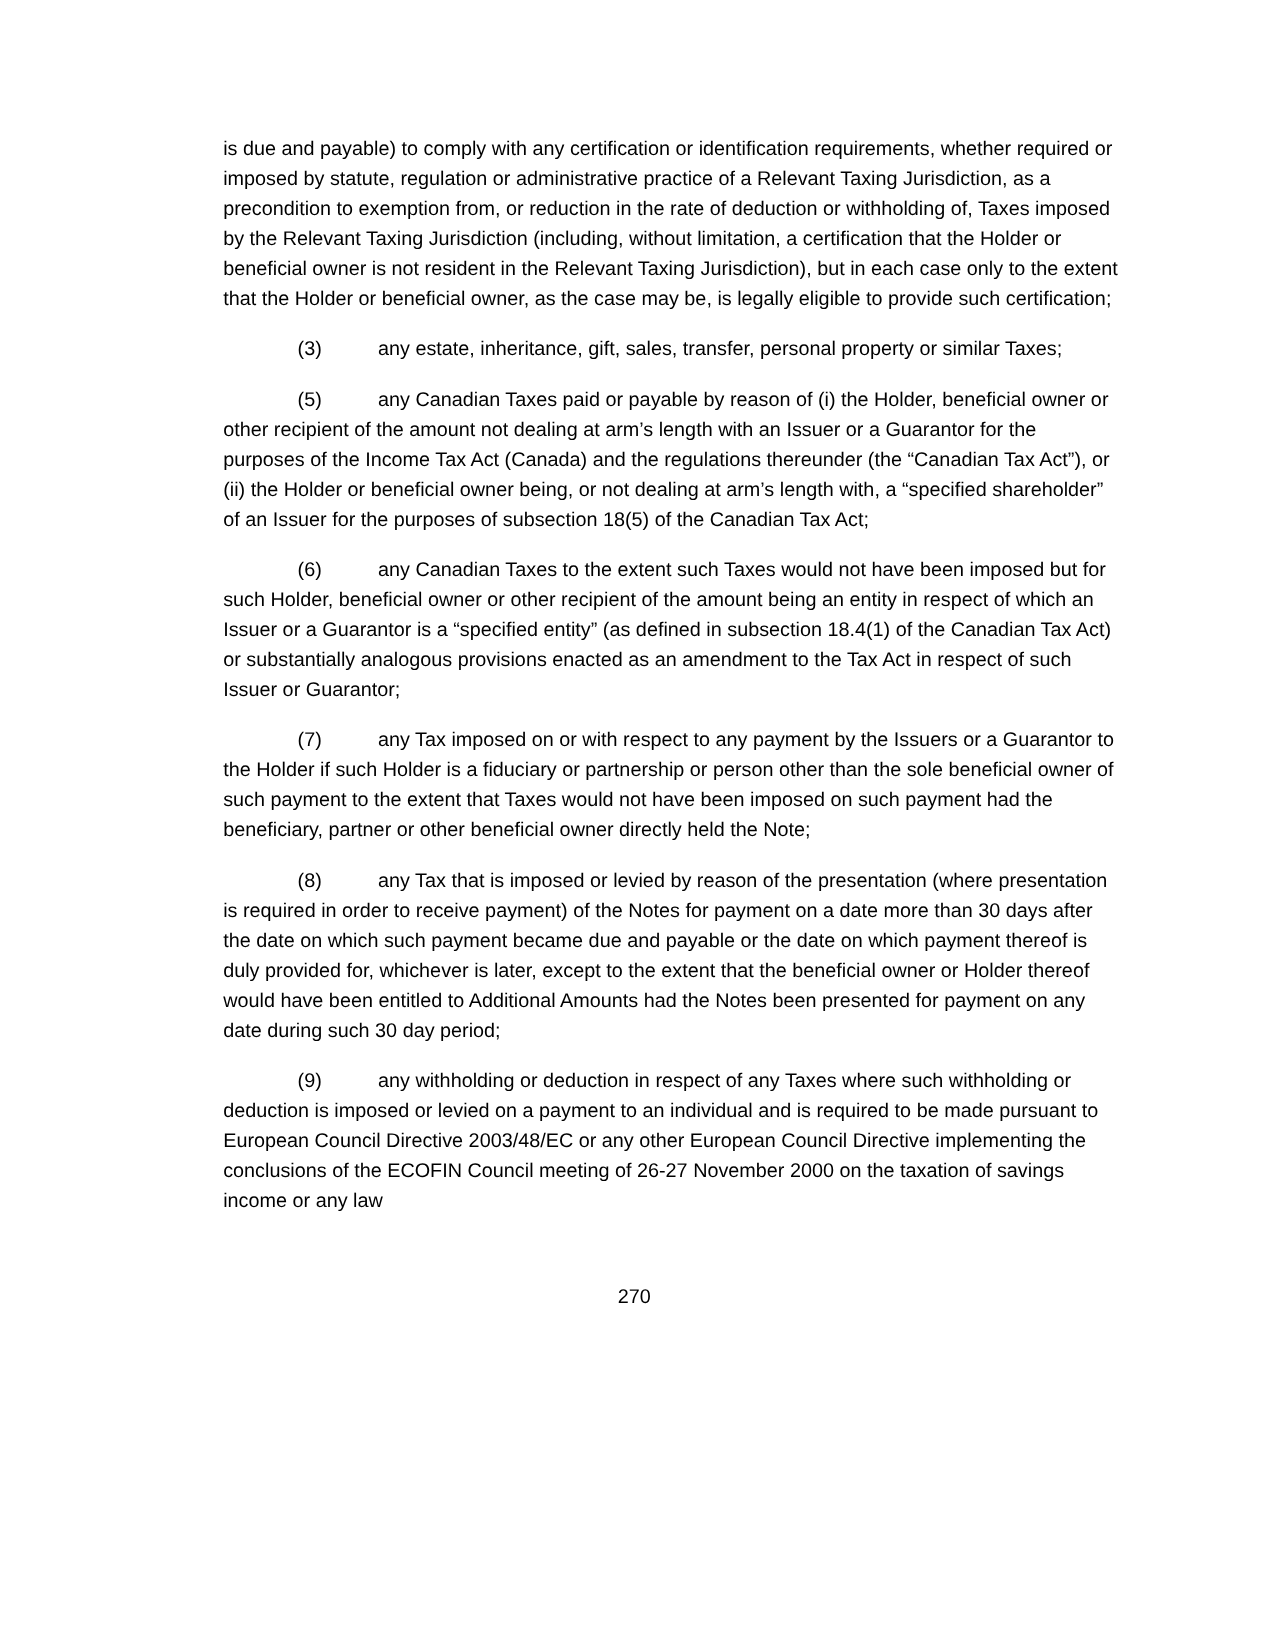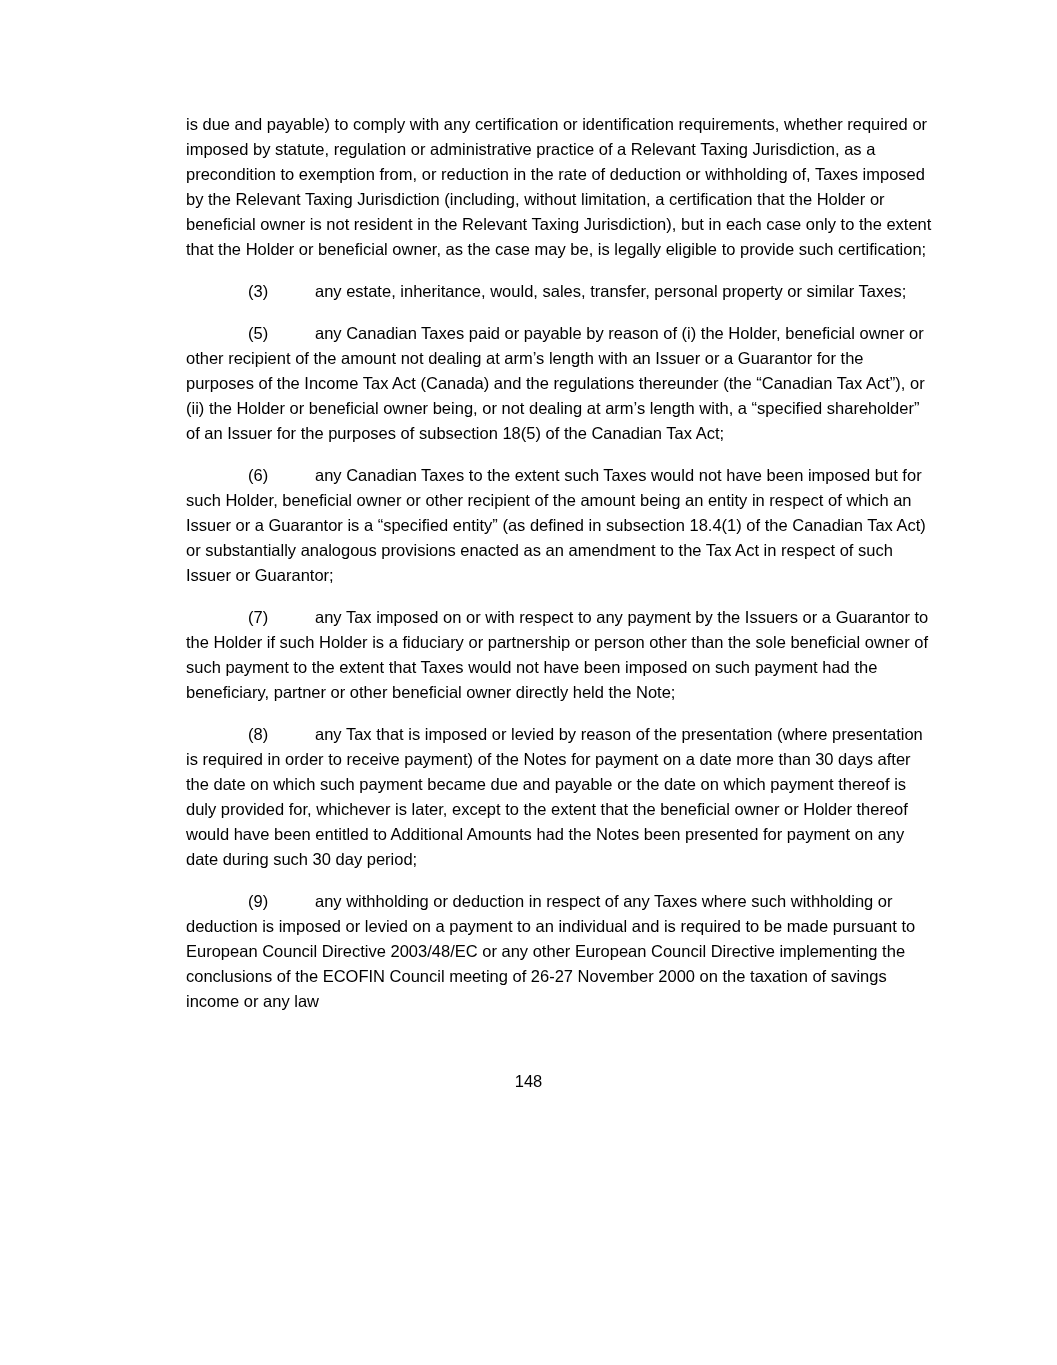--- a/index.html
+++ b/index.html
@@ -45,29 +45,29 @@
   }
 </style>
 </head>
 <body>
 
 <div class="page">
   <div class="content">
 
     <p><span>is due and payable) to comply with any certification or identification requirements, whether required or imposed by statute, regulation or administrative practice of a Relevant Taxing Jurisdiction, as a precondition to exemption from, or reduction in the rate of deduction or withholding of, Taxes imposed by the Relevant Taxing Jurisdiction (including, without limitation, a certification that the Holder or beneficial owner is not resident in the Relevant Taxing Jurisdiction), but in each case only to the extent that the Holder or beneficial owner, as the case may be, is legally eligible to provide such certification;</span></p>
 
-    <p class="clause"><span class="num">(3)</span><span>any estate, inheritance, would, sales, transfer, personal property or similar Taxes;</span></p>
+    <p class="clause"><span class="num">(3)</span><span>any estate, inheritance, gift, sales, transfer, personal property or similar Taxes;</span></p>
 
 
     <p class="clause"><span class="num">(5)</span><span>any Canadian Taxes paid or payable by reason of (i) the Holder, beneficial owner or other recipient of the amount not dealing at arm’s length with an Issuer or a Guarantor for the purposes of the Income Tax Act (Canada) and the regulations thereunder (the “Canadian Tax Act”), or (ii) the Holder or beneficial owner being, or not dealing at arm’s length with, a “specified shareholder” of an Issuer for the purposes of subsection 18(5) of the Canadian Tax Act;</span></p>
 
     <p class="clause"><span class="num">(6)</span><span>any Canadian Taxes to the extent such Taxes would not have been imposed but for such Holder, beneficial owner or other recipient of the amount being an entity in respect of which an Issuer or a Guarantor is a “specified entity” (as defined in subsection 18.4(1) of the Canadian Tax Act) or substantially analogous provisions enacted as an amendment to the Tax Act in respect of such Issuer or Guarantor;</span></p>
 
     <p class="clause"><span class="num">(7)</span><span>any Tax imposed on or with respect to any payment by the Issuers or a Guarantor to the Holder if such Holder is a fiduciary or partnership or person other than the sole beneficial owner of such payment to the extent that Taxes would not have been imposed on such payment had the beneficiary, partner or other beneficial owner directly held the Note;</span></p>
 
     <p class="clause"><span class="num">(8)</span><span>any Tax that is imposed or levied by reason of the presentation (where presentation is required in order to receive payment) of the Notes for payment on a date more than 30 days after the date on which such payment became due and payable or the date on which payment thereof is duly provided for, whichever is later, except to the extent that the beneficial owner or Holder thereof would have been entitled to Additional Amounts had the Notes been presented for payment on any date during such 30 day period;</span></p>
 
     <p class="clause"><span class="num">(9)</span><span>any withholding or deduction in respect of any Taxes where such withholding or deduction is imposed or levied on a payment to an individual and is required to be made pursuant to European Council Directive 2003/48/EC or any other European Council Directive implementing the conclusions of the ECOFIN Council meeting of 26-27 November 2000 on the taxation of savings income or any law</span></p>
 
   </div>
 
-  <div class="page-number">148</div>
+  <div class="page-number">270</div>
 </div>
 
 </body></html>

